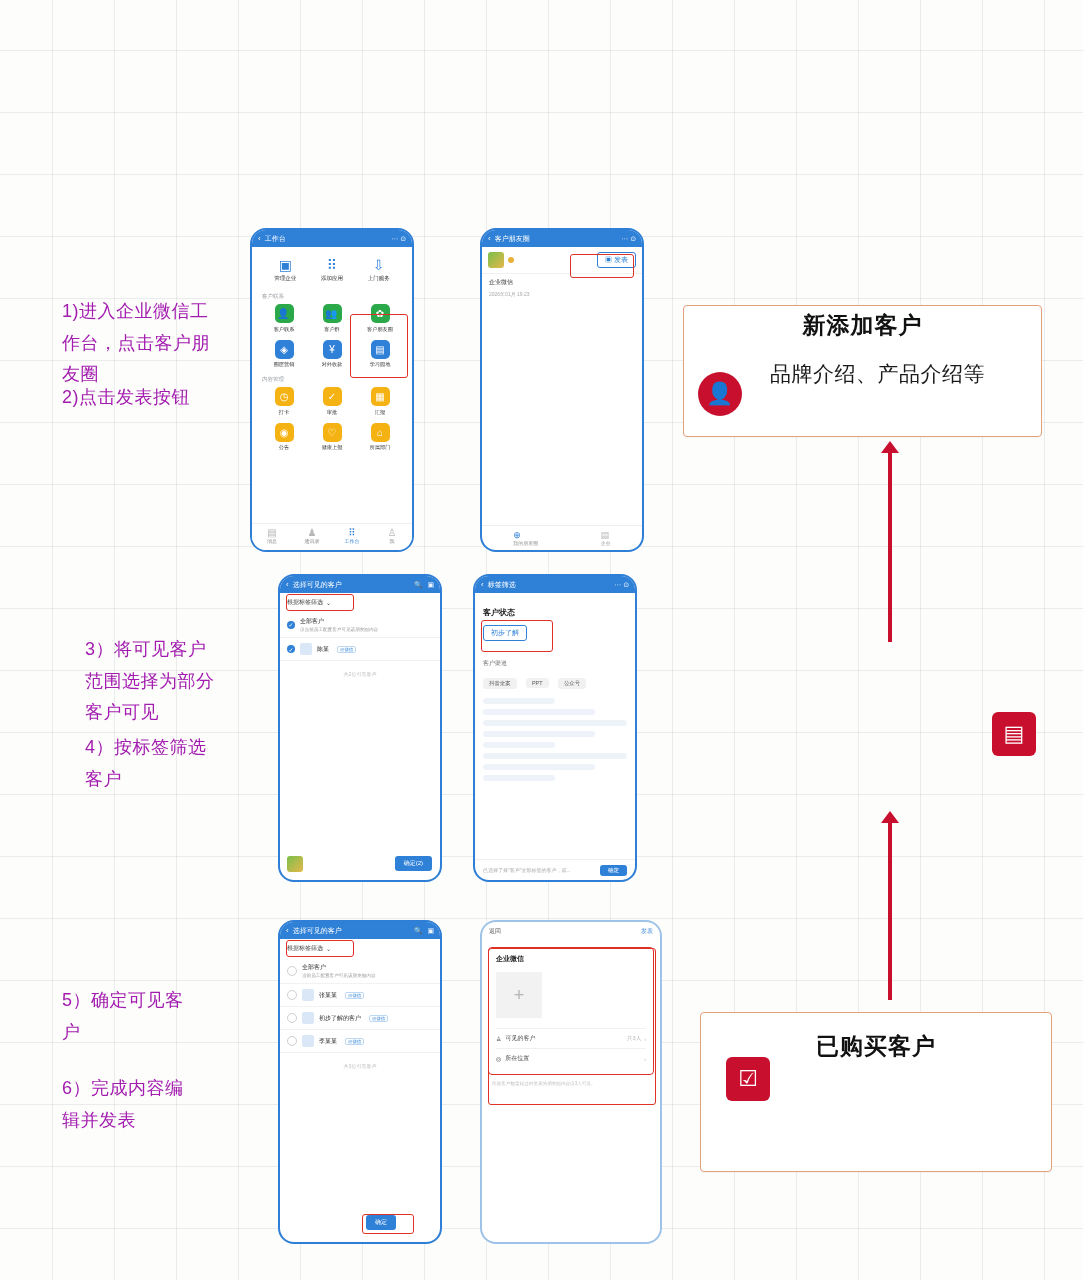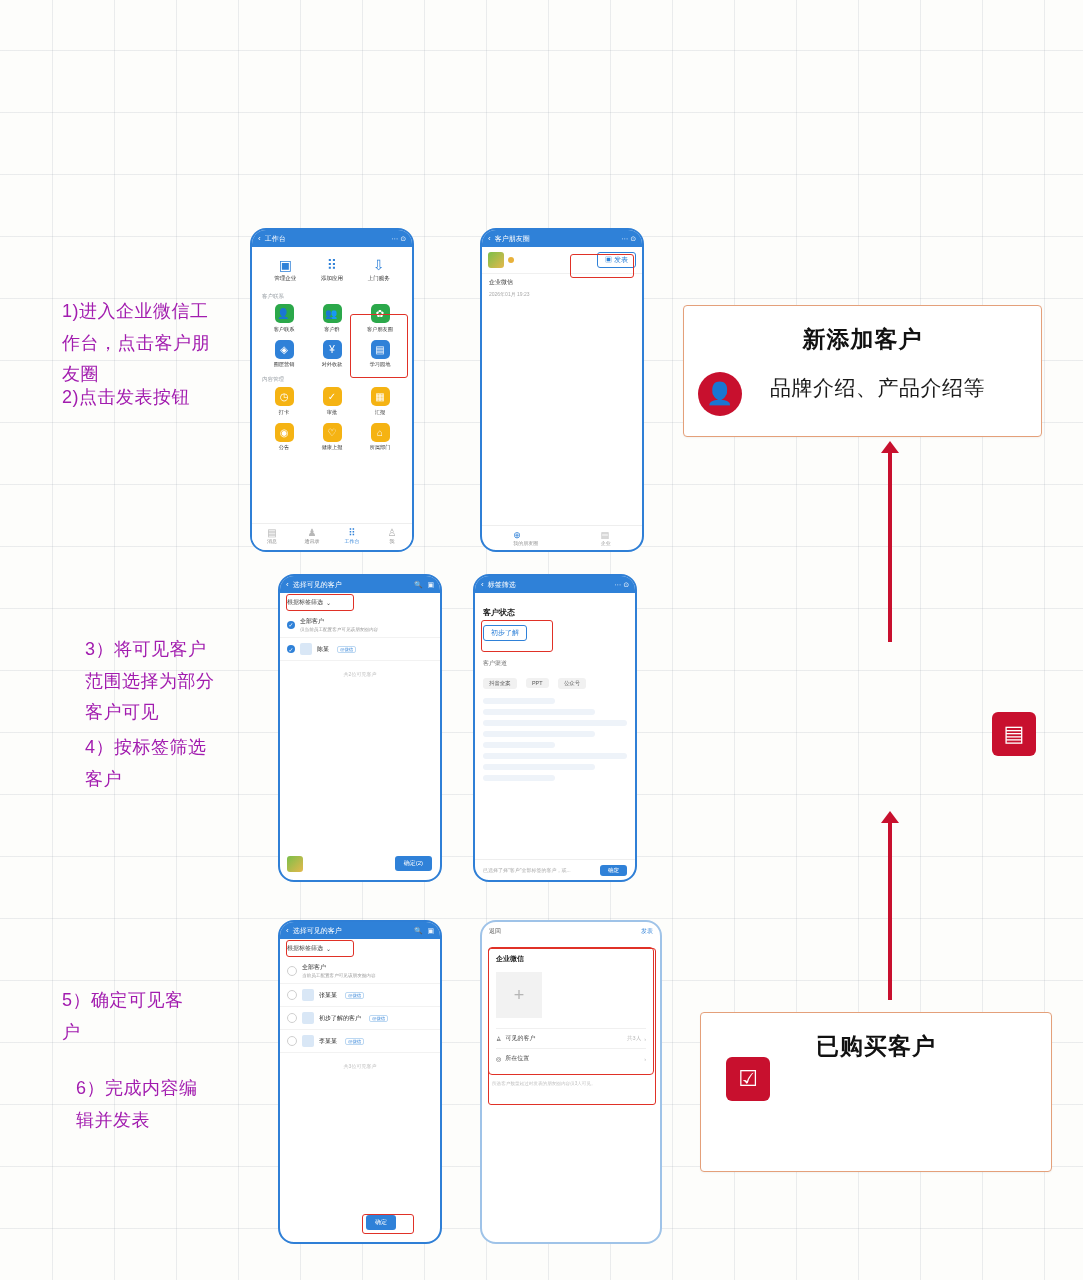--- a/index.html
+++ b/index.html
@@ -168,21 +168,21 @@
 作台，点击客户朋
 友圈</div>
   <div class="cap" style="left:62px; top:382px; width:170px; white-space:pre-line;">2)点击发表按钮</div>
   <div class="cap" style="left:85px; top:634px; width:150px; white-space:pre-line;">3）将可见客户
 范围选择为部分
 客户可见</div>
   <div class="cap" style="left:85px; top:732px; width:150px; white-space:pre-line;">4）按标签筛选
 客户</div>
   <div class="cap" style="left:62px; top:985px; width:160px; white-space:pre-line;">5）确定可见客
 户</div>
-  <div class="cap" style="left:76px; top:1073px; width:165px; white-space:pre-line;">6）完成内容编
+  <div class="cap" style="left:62px; top:1073px; width:165px; white-space:pre-line;">6）完成内容编
 辑并发表</div>
 
   <div class="phone" style="left:250px; top:228px; width:160px; height:320px;">
     <div class="ph-bar">
       <span class="bk">‹</span>
       <span class="ttl">工作台</span>
       <span class="rt">⋯ ⊙</span>
     </div>
     <div class="wb">
       <div class="wb-top">
@@ -427,21 +427,21 @@
         <span style="margin-right:4px;">◎</span>
         <span>所在位置</span>
         <span class="rg" style="margin-left:auto;">›</span>
       </div>
     </div>
     <div class="cm-note">所选客户数量超过时发表的朋友圈内容仅3人可见。</div>
     <div class="redbox" style="left:6px; top:26px; width:166px; height:155px;"></div>
   </div>
 
   <div class="card" style="left:683px; top:305px; width:357px; height:130px;">
-    <h3 style="margin-top:18px;">新添加客户</h3>
+    <h3 style="margin-top:4px;">新添加客户</h3>
     <p style="margin:18px 16px 0 86px;">品牌介绍、产品介绍等</p>
   </div>
   <div class="badge" style="left:698px; top:372px;">👤</div>
 
   <div class="badge sq" style="left:992px; top:712px;">▤</div>
 
   <div class="card" style="left:700px; top:1012px; width:350px; height:158px;">
     <h3 style="margin-top:18px;">已购买客户</h3>
   </div>
   <div class="badge sq" style="left:726px; top:1057px;">☑</div>

